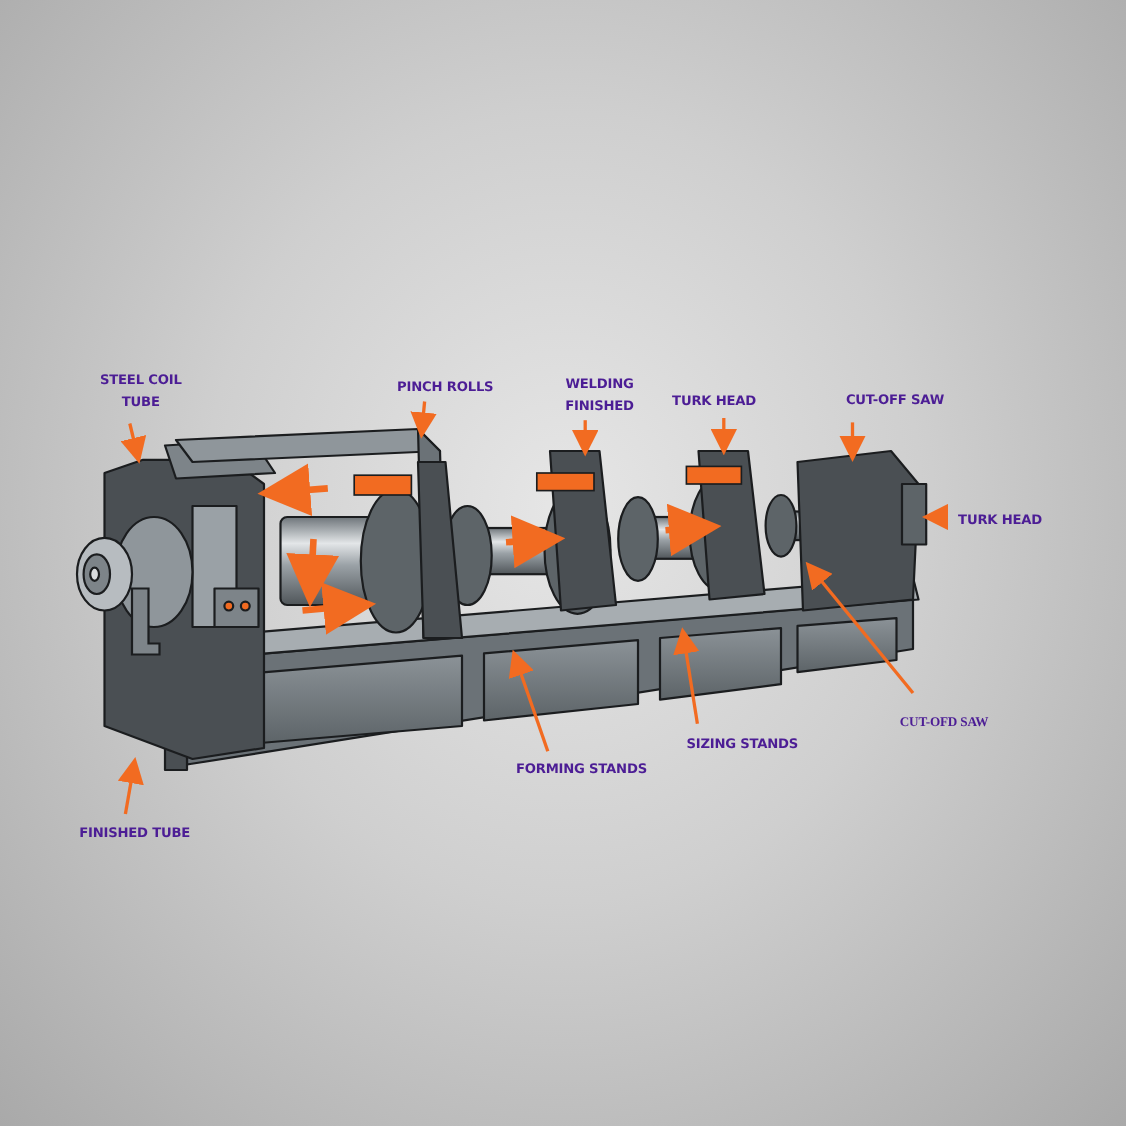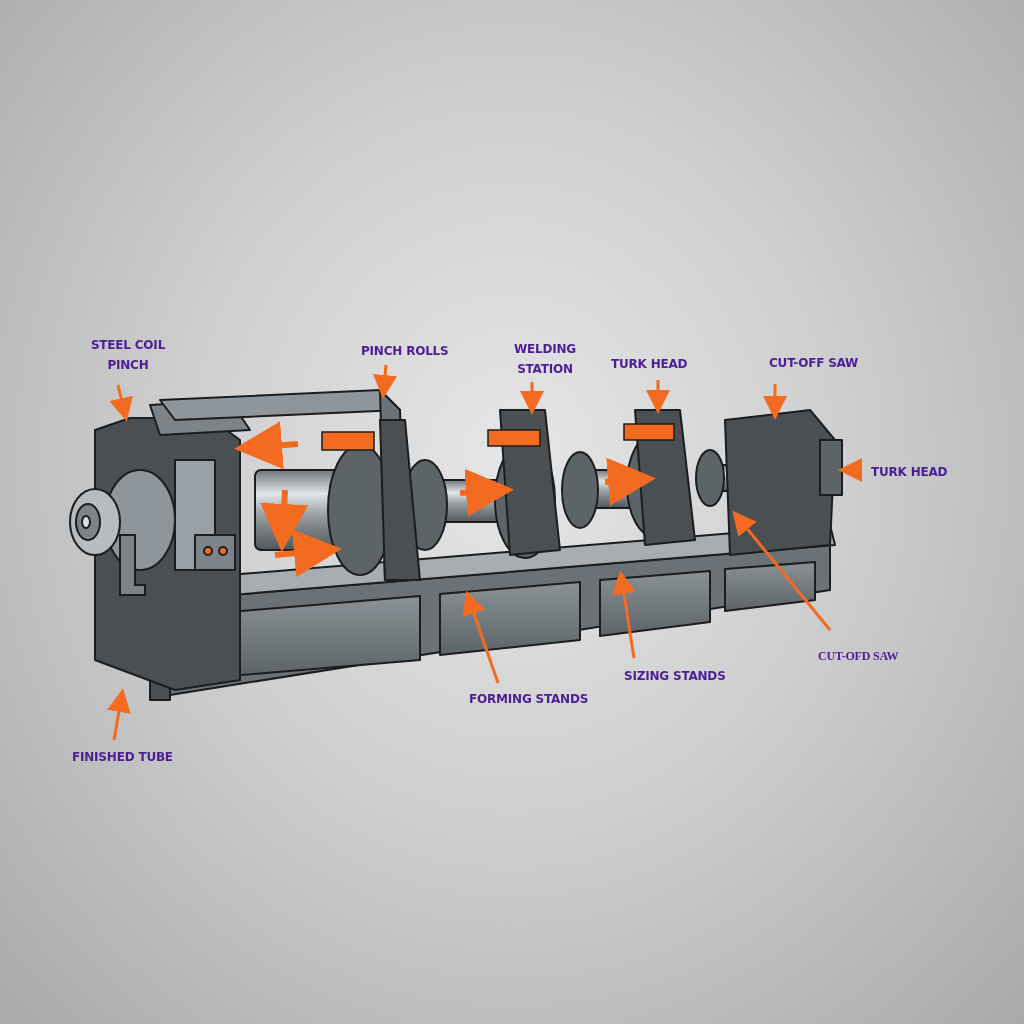--- a/index.html
+++ b/index.html
@@ -111,26 +111,26 @@
       <line x1="860" y1="470" x2="850" y2="470"></line>
       <line x1="830" y1="630" x2="740" y2="520"></line>
       <line x1="634" y1="658" x2="622" y2="582"></line>
       <line x1="498" y1="683" x2="470" y2="602"></line>
       <line x1="114" y1="740" x2="121" y2="700"></line>
     </g>
   </svg>
 
   <div class="label center" style="left:68px; top:335px; width:120px;">
     <div>STEEL COIL</div>
-    <div>PINCH</div>
+    <div>TUBE</div>
   </div>
   <div class="label" style="left:345px; top:341px;margin-left:16px;">PINCH ROLLS</div>
   <div class="label center" style="left:490px; top:339px; width:110px;">
     <div>WELDING</div>
-    <div>STATION</div>
+    <div>FINISHED</div>
   </div>
   <div class="label" style="left:611px; top:354px;">TURK HEAD</div>
   <div class="label" style="left:755px; top:353px;margin-left:14px;">CUT-OFF SAW</div>
   <div class="label" style="left:871px; top:462px;">TURK HEAD</div>
   <div class="label" style="left:818px; top:646px;font-family:Liberation Serif, serif;">CUT-OFD SAW</div>
   <div class="label" style="left:624px; top:666px;">SIZING STANDS</div>
   <div class="label" style="left:447px; top:689px;margin-left:22px;">FORMING STANDS</div>
   <div class="label" style="left:72px; top:747px;">FINISHED TUBE</div>
 </div>
 

